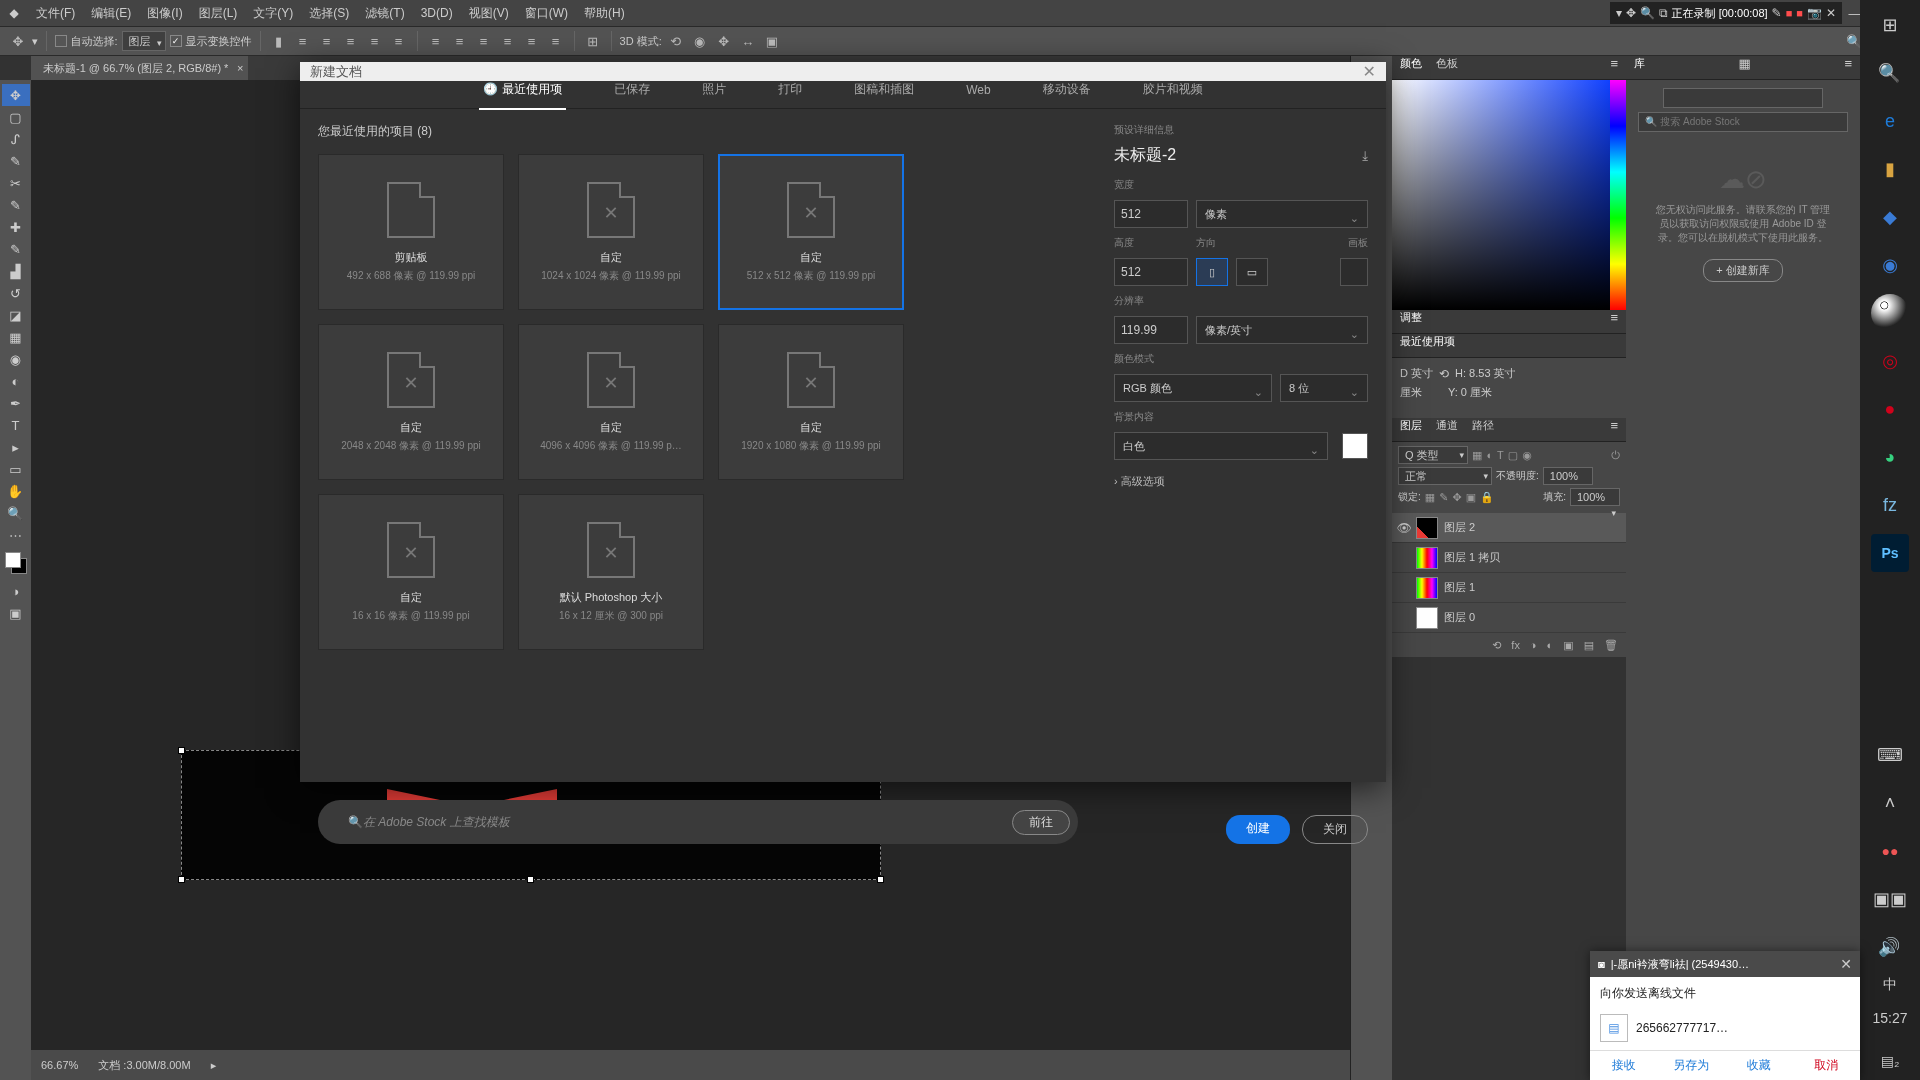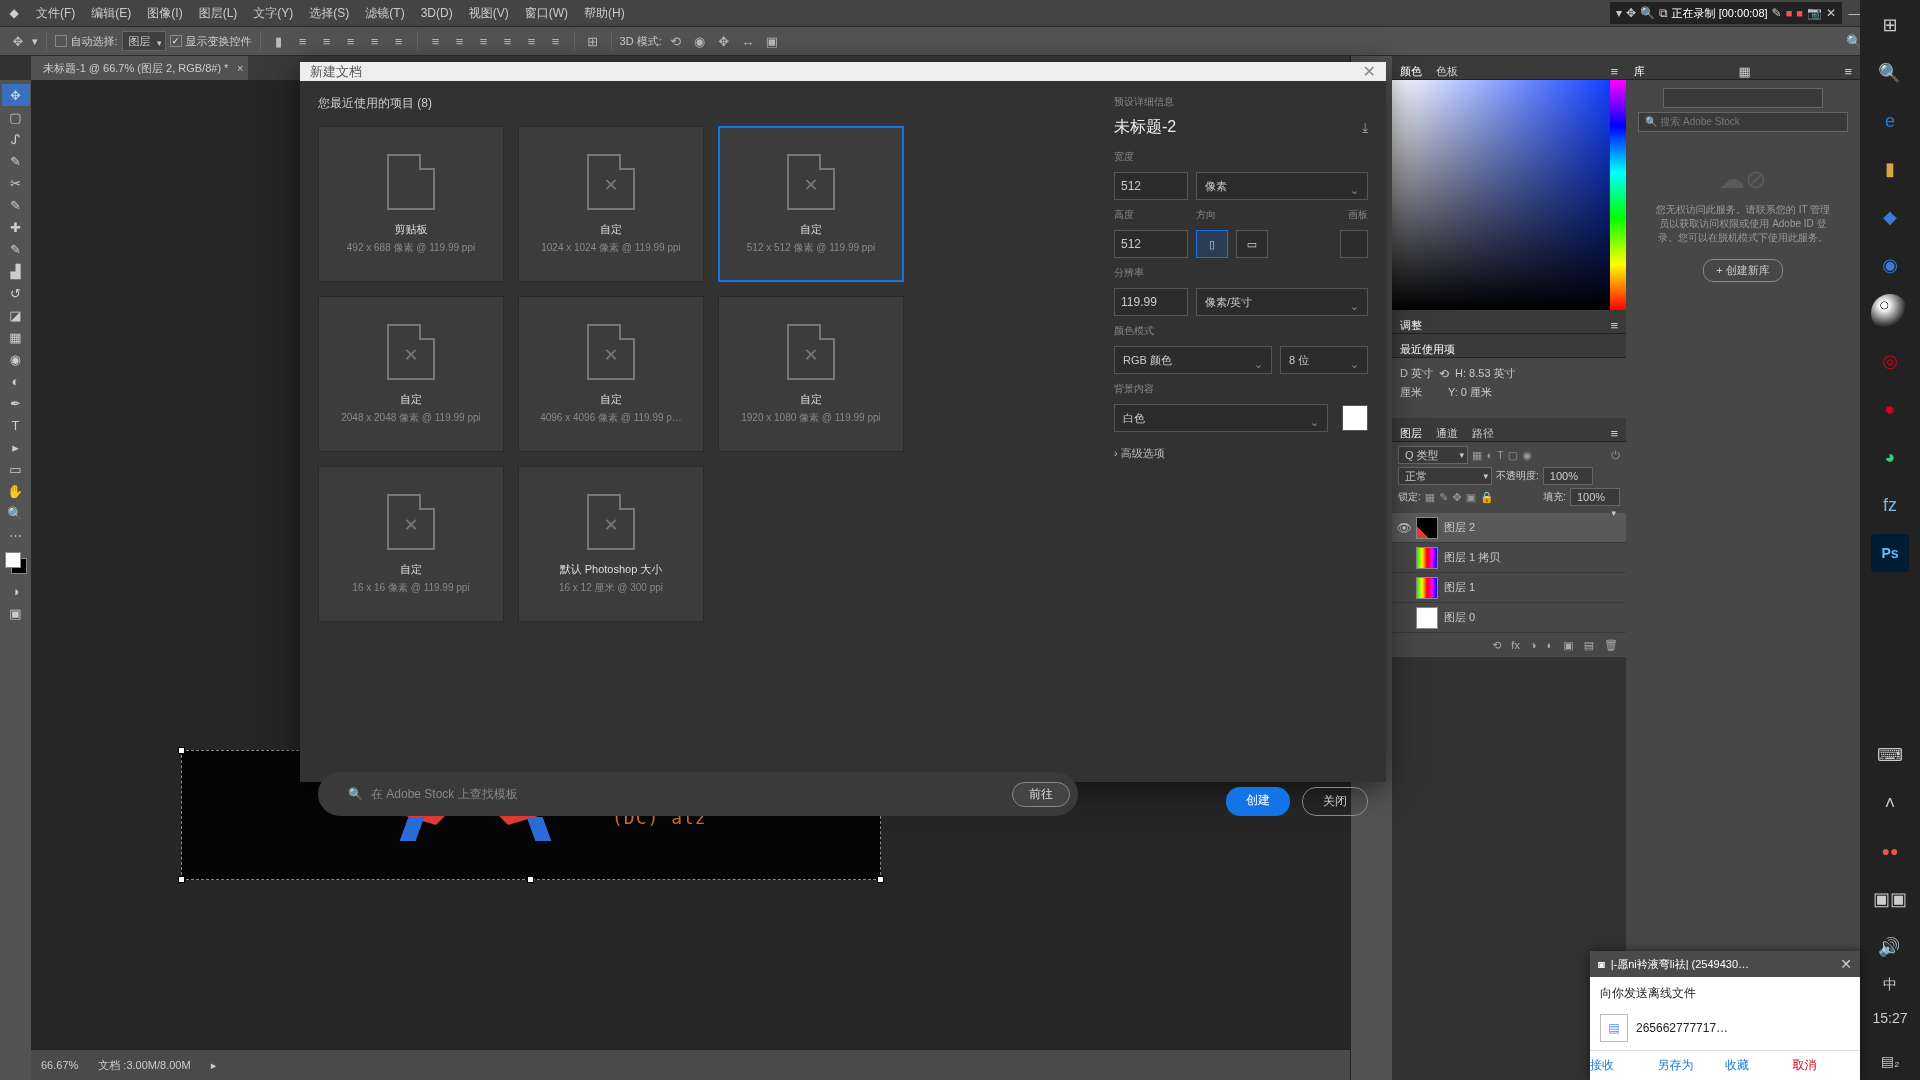--- a/index.html
+++ b/index.html
@@ -53,21 +53,21 @@
 
 
 .status{position:absolute;left:31px;bottom:0;right:570px;height:30px;background:#4a4a4a;display:flex;align-items:center;font-size:11px;color:#ccc;padding:0 10px;gap:20px}
 
 
 .panels{position:absolute;right:60px;top:56px;width:510px;bottom:0;display:flex}
 .panelA{width:234px;display:flex;flex-direction:column}
 .panelB{width:234px;display:flex;flex-direction:column}
 .p-strip{width:42px;background:#535353;border-left:1px solid #222}
 
-.panel-hdr{height:24px;background:#3a3a3a;display:flex;align-items:flex-end;font-size:11px;color:#ccc;padding:0 8px;border-bottom:1px solid #222;gap:14px}
+.panel-hdr{height:24px;background:#3a3a3a;display:flex;align-items:flex-start;font-size:11px;color:#ccc;padding:0 8px;border-bottom:1px solid #222;gap:14px}
 .panel-hdr .tab-a{color:#fff}
 .panel-hdr .menu-i{margin-left:auto;font-size:13px}
 .panel-body{background:#474747;flex:0 0 auto}
 
 
 .colorpick{height:230px;position:relative;display:flex}
 .colorpick .grad{flex:1;background:linear-gradient(to bottom,rgba(0,0,0,0) 0%,#000 100%),linear-gradient(to right,#fff 0%,#1040ff 100%)}
 .colorpick .hue{width:16px;background:linear-gradient(to bottom,#f0f,#00f 20%,#0ff 40%,#0f0 60%,#ff0 80%,#f00)}
 
 
@@ -140,21 +140,21 @@
 .dlg-right .btn.secondary{border:1px solid #888;color:#ccc}
 
 
 .chat{position:absolute;right:60px;bottom:0;width:270px;background:#fff;font-size:12px;color:#222;box-shadow:0 0 10px rgba(0,0,0,.5);z-index:60}
 .chat .chdr{height:26px;background:#4a4a4a;color:#fff;display:flex;align-items:center;padding:0 8px;font-size:11px}
 .chat .chdr .x{margin-left:auto;color:#ccc;font-size:14px}
 .chat .msg{padding:8px 10px}
 .chat .file{display:flex;align-items:center;gap:8px;padding:4px 10px 8px}
 .chat .fic{width:28px;height:28px;border:1px solid #bbb;display:flex;align-items:center;justify-content:center;color:#4a90e2}
 .chat .acts{display:flex;border-top:1px solid #ddd}
-.chat .acts .a{flex:1;text-align:left;padding:6px 0;color:#1e7bd8}
+.chat .acts .a{flex:1;text-align:center;padding:6px 0;color:#1e7bd8}
 .chat .acts .a:last-child{color:#d0021b}
 
 
 .wtb{position:absolute;right:0;top:0;bottom:0;width:60px;background:#222;display:flex;flex-direction:column;align-items:center;padding-top:6px;gap:10px;color:#ccc;font-size:18px}
 .wtb .i{width:38px;height:38px;display:flex;align-items:center;justify-content:center;border-radius:4px}
 .wtb .clock{margin-top:auto;font-size:14px;padding:6px 0;text-align:center}
 .wtb .lang{font-size:14px}
 .wtb .i.ps{background:#001d33;color:#5fbfff;font-weight:bold;font-size:14px}
 .wtb .i.edge{color:#1e7bd8}
 .wtb .i.rec{color:#d0021b}
@@ -403,20 +403,30 @@
       <div class="btn" data-interactable="true">+ 创建新库</div>
     </div>
   </div>
 </div>
 
 <div class="dlg" data-interactable="false">
   <div class="dlg-title" data-interactable="true">
     <span data-interactable="false">新建文档</span>
     <span class="x" data-interactable="true">✕</span>
   </div>
+  <div class="dlg-tabs" data-interactable="false">
+    <span class="t active" data-interactable="true"><span style="margin-right:4px">🕘</span><span data-interactable="false">最近使用项</span></span>
+    <span class="t" data-interactable="true">已保存</span>
+    <span class="t" data-interactable="true">照片</span>
+    <span class="t" data-interactable="true">打印</span>
+    <span class="t" data-interactable="true">图稿和插图</span>
+    <span class="t" data-interactable="true">Web</span>
+    <span class="t" data-interactable="true">移动设备</span>
+    <span class="t" data-interactable="true">胶片和视频</span>
+  </div>
   <div class="dlg-body">
     <div class="dlg-left" data-interactable="false">
       <div class="hdr" data-interactable="false">您最近使用的项目  (8)</div>
       <div class="presets" id="presets">
           <div class="preset" data-interactable="true">
             <div class="ficon " data-interactable="false"></div>
   <div class="pname" data-interactable="false">剪贴板</div>
   <div class="pdet" data-interactable="false">492 x 688 像素 @ 119.99 ppi</div>
           </div>
           <div class="preset" data-interactable="true">
@@ -449,21 +459,21 @@
   <div class="pname" data-interactable="false">自定</div>
   <div class="pdet" data-interactable="false">16 x 16 像素 @ 119.99 ppi</div>
           </div>
           <div class="preset" data-interactable="true">
             <div class="ficon x" data-interactable="false"></div>
   <div class="pname" data-interactable="false">默认 Photoshop 大小</div>
   <div class="pdet" data-interactable="false">16 x 12 厘米 @ 300 ppi</div>
           </div>
         </div>
       <div class="stockbar" data-interactable="true">
-        🔍 <span style="margin-left:8px;" data-interactable="false">在 Adobe Stock 上查找模板</span>
+        🔍 <span style="font-style:italic" data-interactable="false">在 Adobe Stock 上查找模板</span>
         <span class="go" data-interactable="true">前往</span>
       </div>
     </div>
     <div class="dlg-right" data-interactable="false">
       <div class="sect" data-interactable="false">预设详细信息</div>
       <div class="docname">
           <span data-interactable="true">未标题-2</span>
           <span style="margin-left:auto;font-size:13px;color:#aaa" data-interactable="true">⤓</span>
         </div>
       <div class="sect" data-interactable="false">宽度</div>

